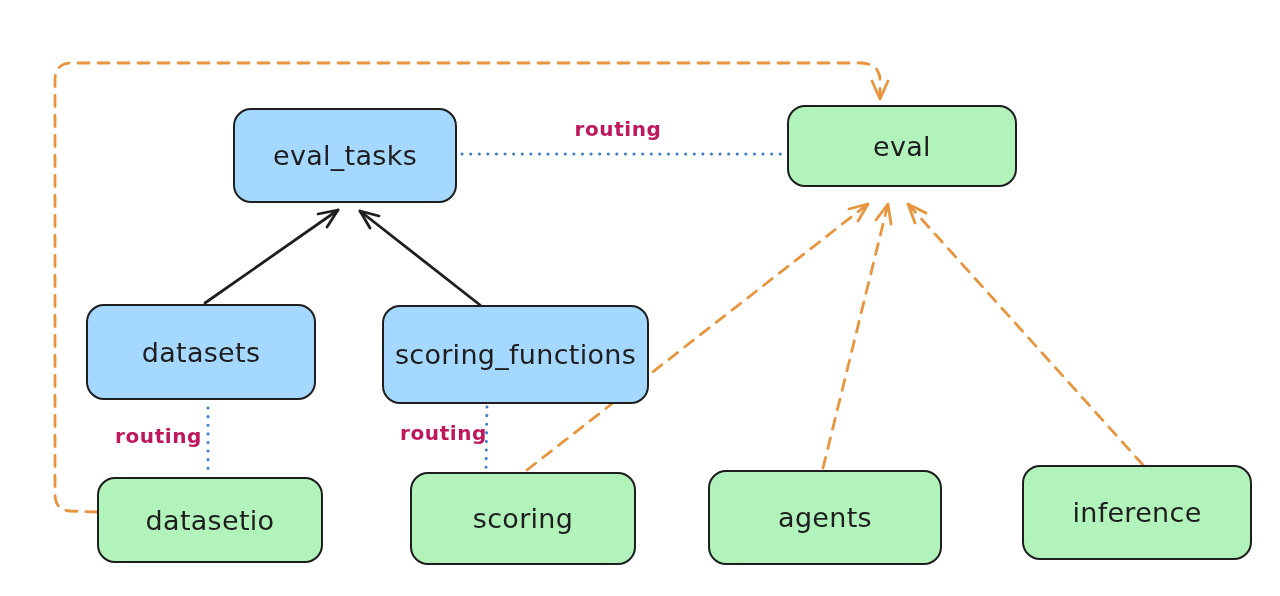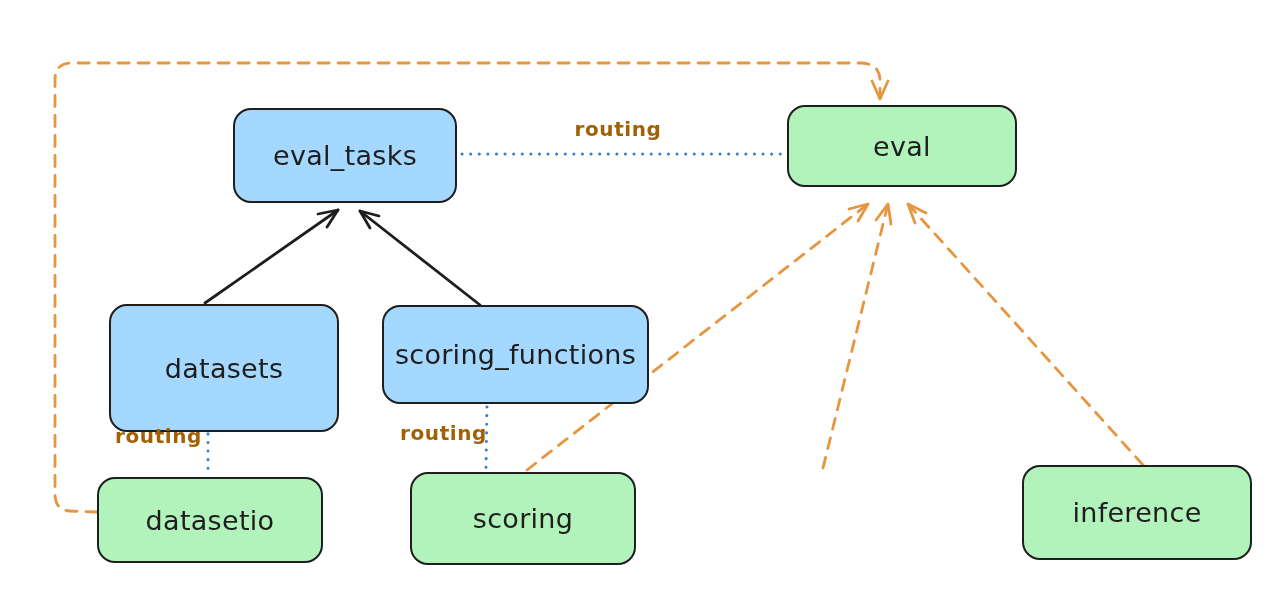--- a/index.html
+++ b/index.html
@@ -21,21 +21,21 @@
     display:flex;align-items:center;justify-content:center;
     box-sizing:border-box;
     color:#1e1e1e;
     font-size:27px;
     letter-spacing:0.3px;
   }
   .node-blue{background:#a5d8ff;}
   .node-green{background:#b2f2bb;}
   .edge-label{
     position:absolute;
-    color:#a16207;
+    color:#be185d;
     font-size:20px;
     font-weight:600;
     letter-spacing:0.6px;
     text-align:center;
   }
 </style>
 </head>
 <body>
 
 <div class="canvas">
@@ -70,36 +70,39 @@
   </svg>
 
   <div class="node node-blue" style="left:233px;top:108px;width:224px;height:95px">
     <span>eval_tasks</span>
   </div>
 
   <div class="node node-green" style="left:787px;top:105px;width:230px;height:82px">
     <span>eval</span>
   </div>
 
-  <div class="node node-blue" style="left:109px;top:304px;width:230px;height:128px">
+  <div class="node node-blue" style="left:86px;top:304px;width:230px;height:96px">
     <span>datasets</span>
   </div>
 
   <div class="node node-blue" style="left:382px;top:305px;width:267px;height:99px">
     <span>scoring_functions</span>
   </div>
 
   <div class="node node-green" style="left:97px;top:477px;width:226px;height:86px">
     <span>datasetio</span>
   </div>
 
   <div class="node node-green" style="left:410px;top:472px;width:226px;height:93px">
     <span>scoring</span>
   </div>
 
+  <div class="node node-green" style="left:708px;top:470px;width:234px;height:95px">
+    <span>agents</span>
+  </div>
 
   <div class="node node-green" style="left:1022px;top:465px;width:230px;height:95px">
     <span>inference</span>
   </div>
 
   <div class="edge-label" style="left:572px;top:117px;width:92px">routing</div>
 
   <div class="edge-label" style="left:115px;top:424px;width:82px">routing</div>
 
   <div class="edge-label" style="left:400px;top:421px;width:82px">routing</div>

